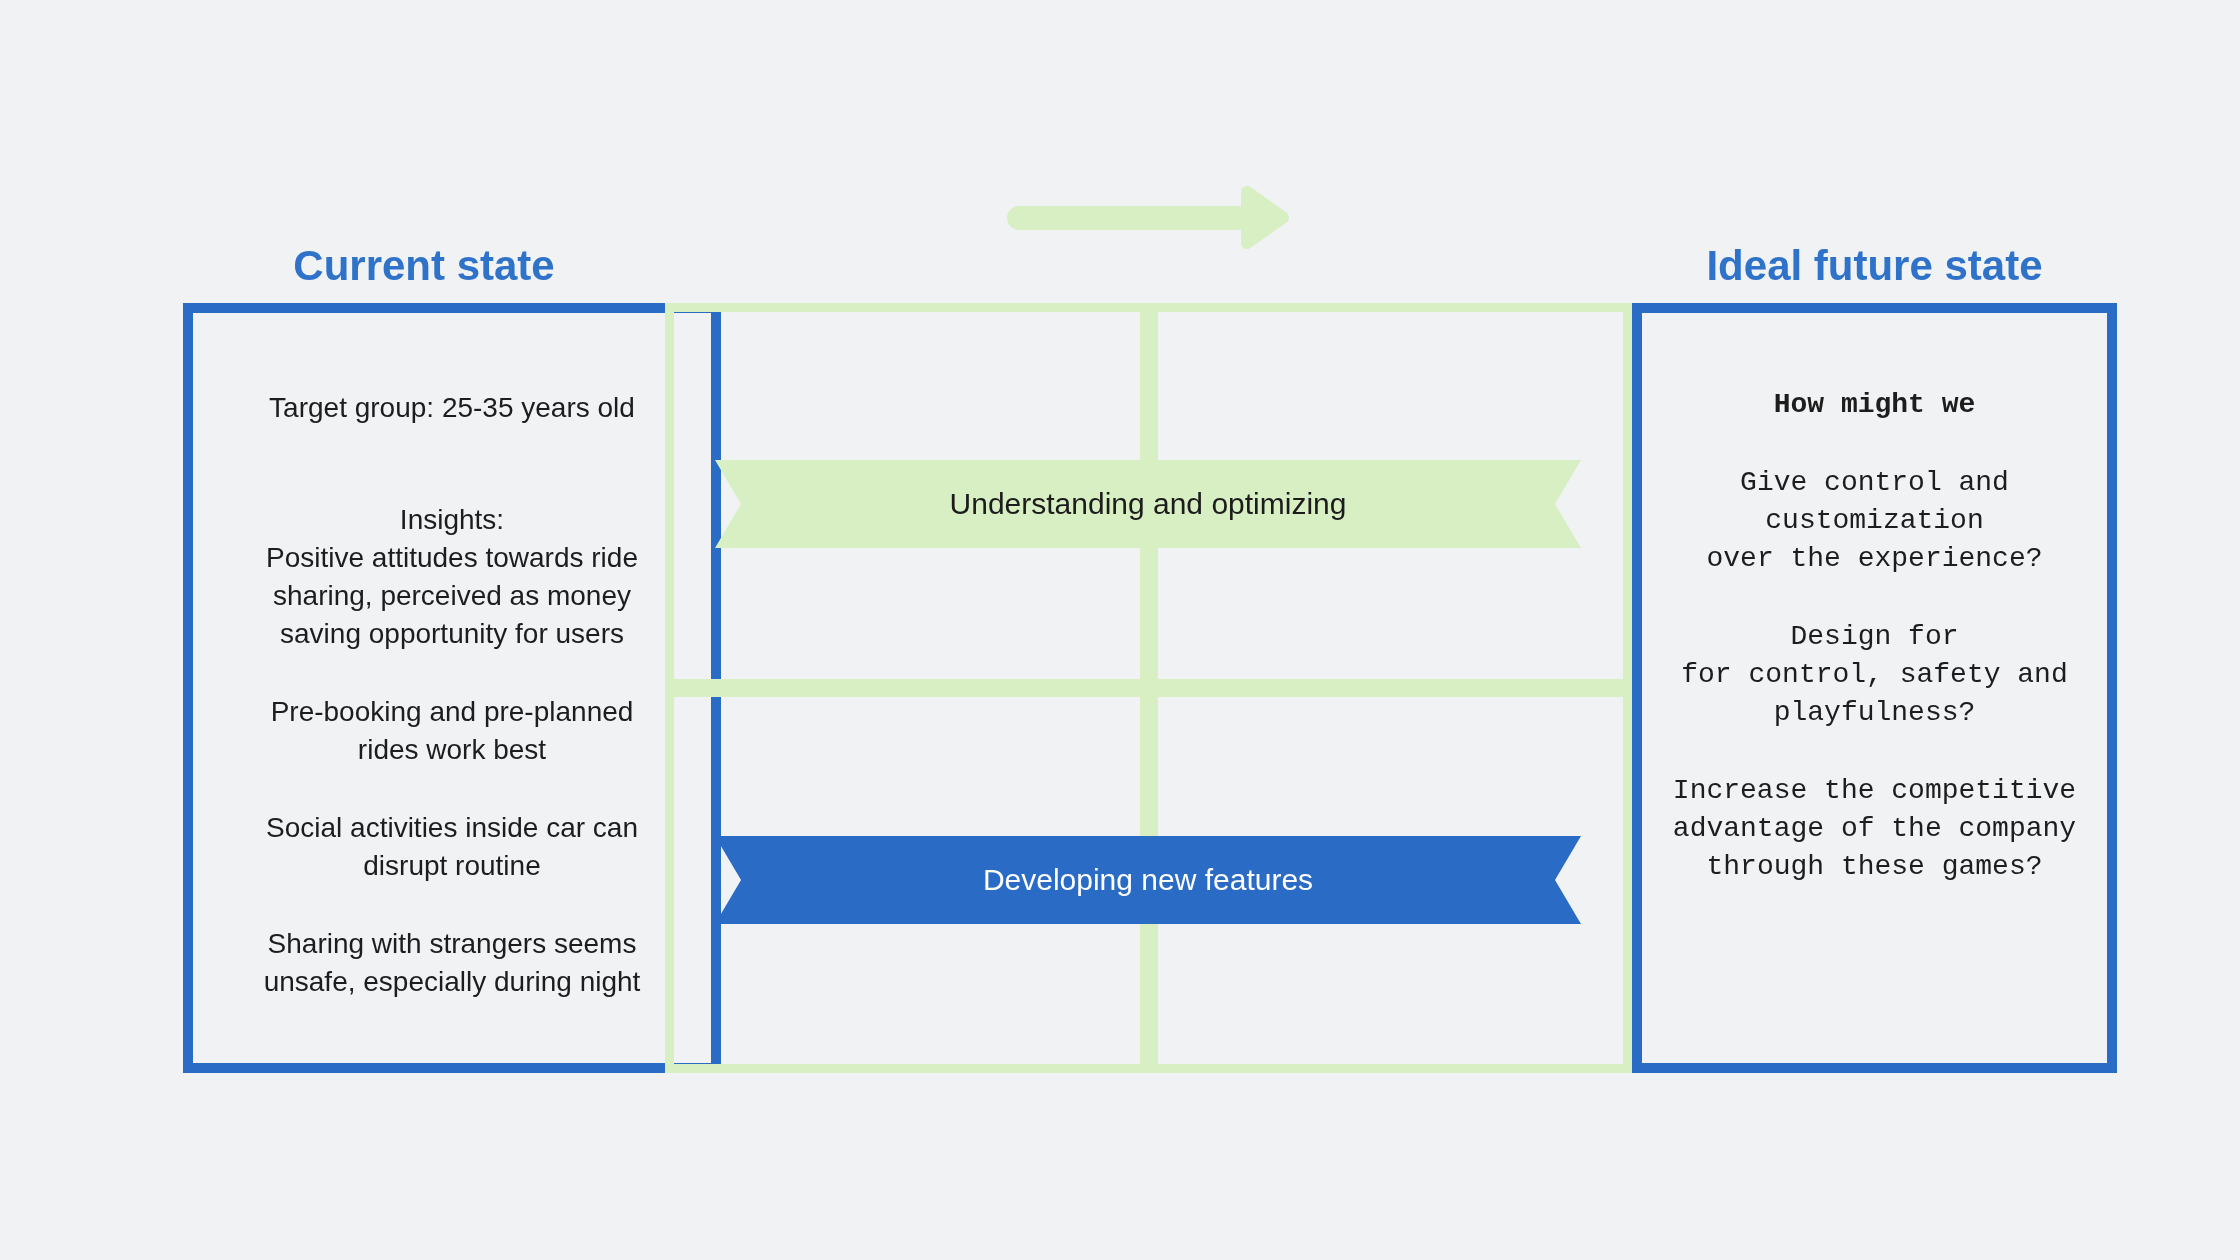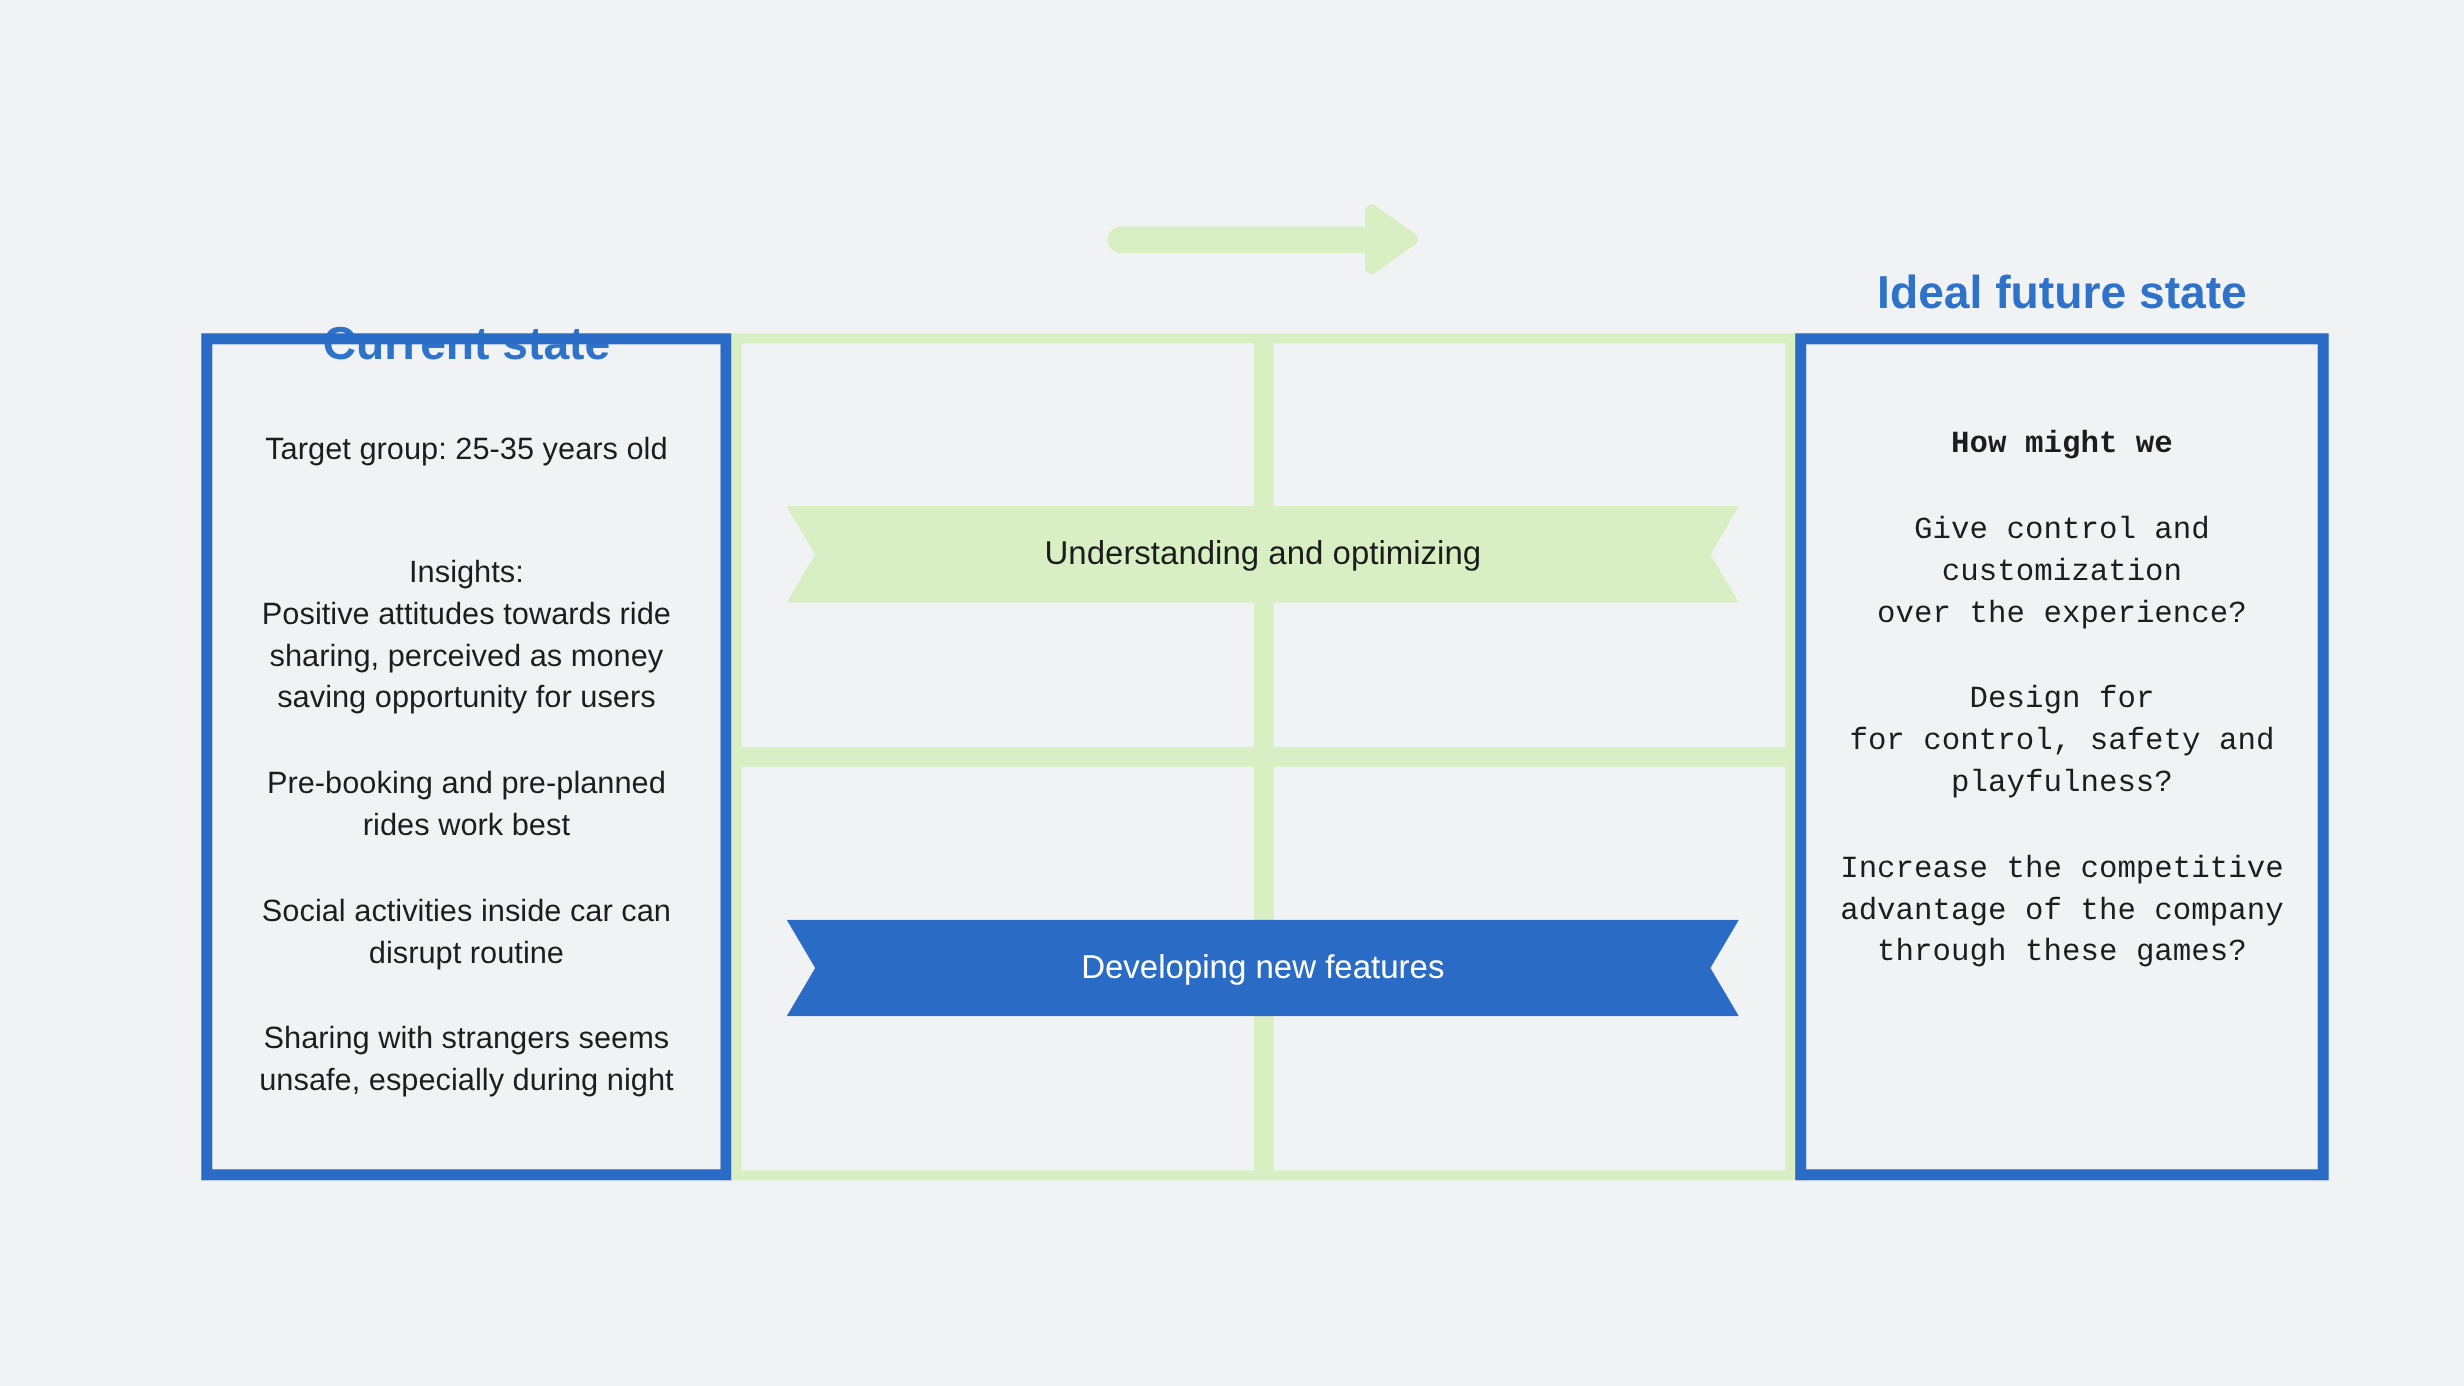--- a/index.html
+++ b/index.html
@@ -11,29 +11,29 @@
     color: var(--text-dark, #1d1d1d);
     overflow: hidden;
   }
 
   .title {
     position: absolute; top: 244px;
     font-size: 42px; font-weight: bold; line-height: 44px;
     color: var(--title-blue, #2e72c9);
     text-align: center;
   }
-  #title-left  { left: 183px; width: 482px; margin-top: 46px; }
+  #title-left  { left: 183px; width: 482px; }
   #title-right { left: 1632px; width: 485px; }
 
   .state-box {
     position: absolute; top: 303px; height: 770px;
     border: 10px solid var(--blue, #2a6bc6);
     box-sizing: border-box;
   }
-  #left-box  { left: 183px; width: 482px; }
+  #left-box  { left: 183px; width: 538px; }
   #right-box { left: 1632px; width: 485px; }
 
   .panel-text {
     padding: 76px 10px 0;
     text-align: center;
     font-size: 28px; line-height: 38px;
   }
   .panel-text p { margin: 0 0 40px; white-space: pre-line; }
   #left-box .panel-text p:first-child { margin-bottom: 74px; }
   #right-box .panel-text { padding-top: 73px; font-family: Liberation Mono, monospace; }

